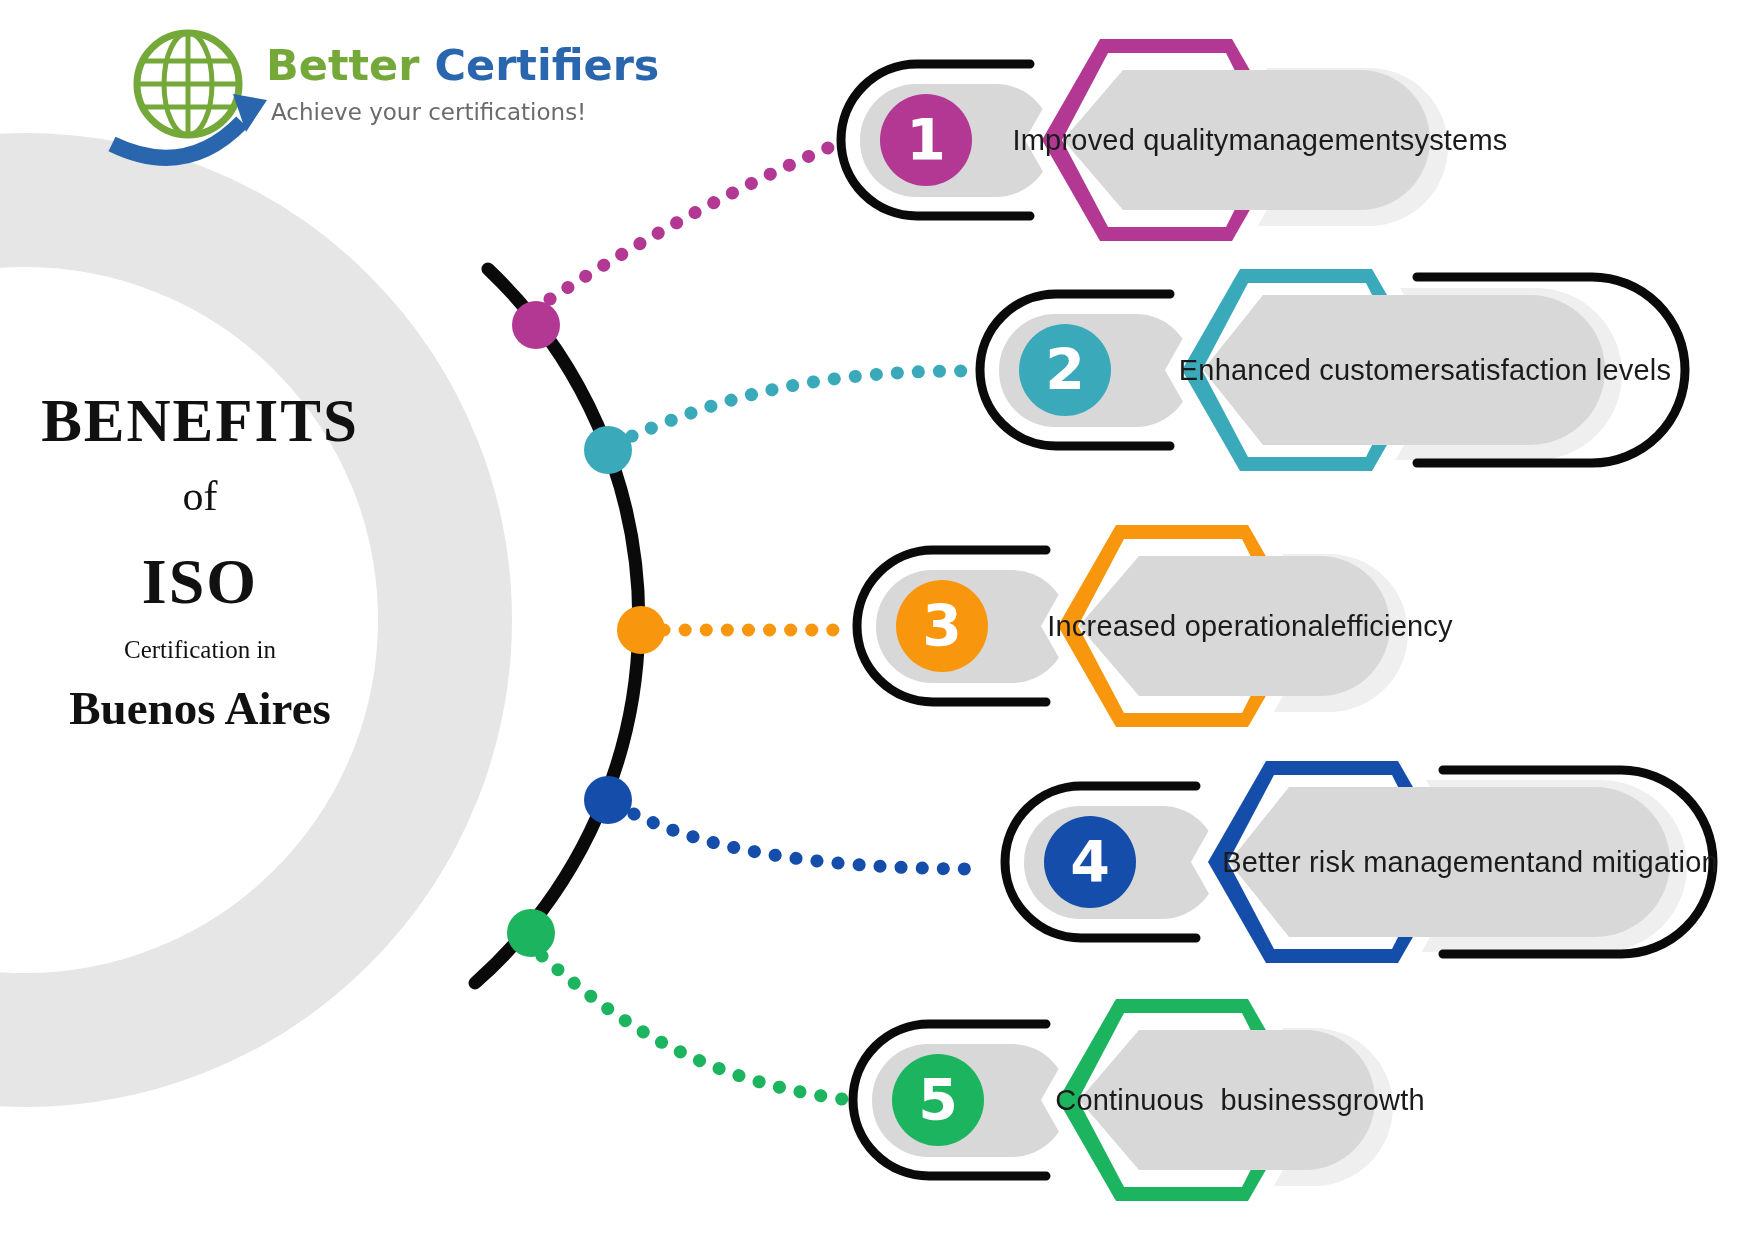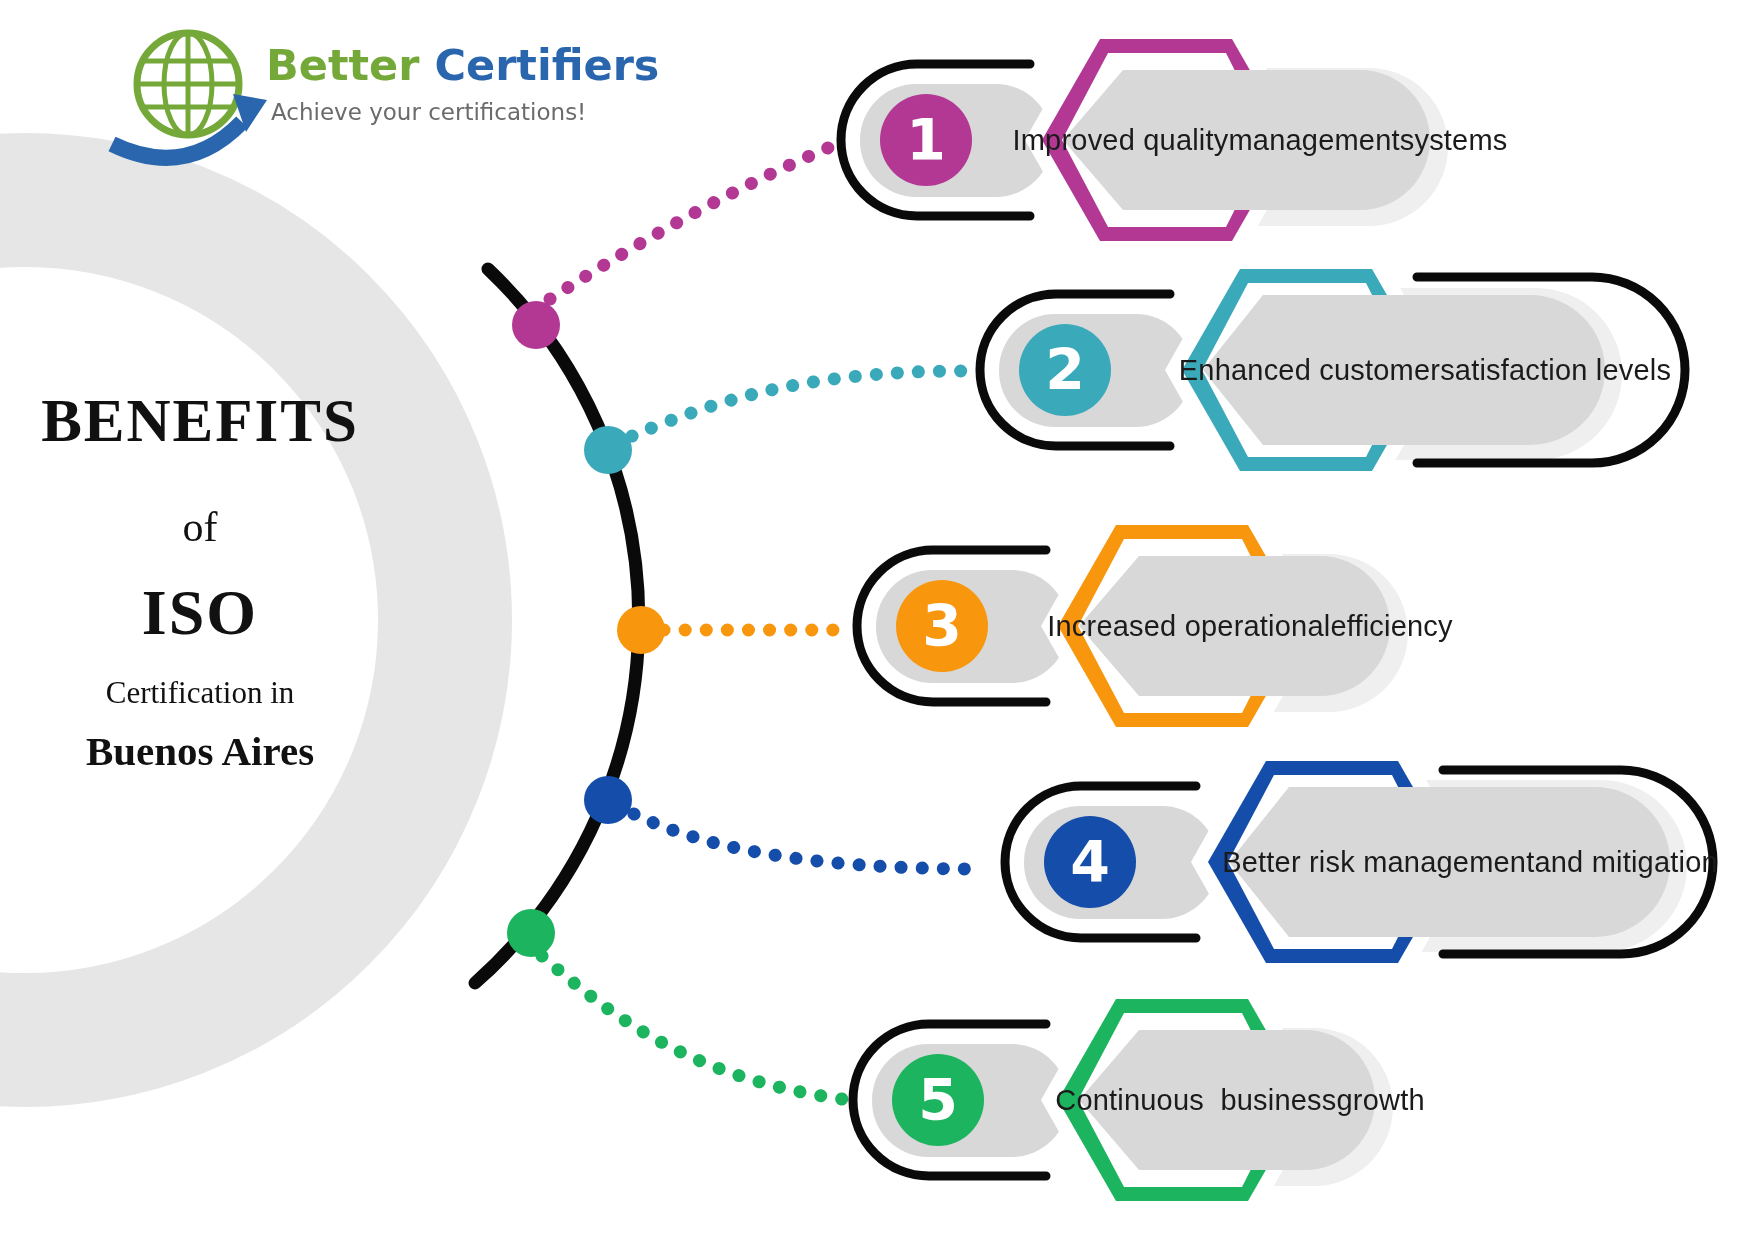--- a/index.html
+++ b/index.html
@@ -10,24 +10,24 @@
   html,body{margin:0;padding:0;background:#ffffff;}
   .stage{position:relative;width:1748px;height:1240px;background:#ffffff;overflow:hidden;
          font-family:"Liberation Sans",sans-serif;}
   svg.art{position:absolute;left:0;top:0;z-index:1;}
   .overlay{position:absolute;z-index:2;}
 
   
   .titleblock{left:0;top:390px;width:400px;text-align:center;color:#111;
               font-family:"Liberation Serif",serif;}
   .t-benefits{font-size:61px;font-weight:bold;letter-spacing:2px;line-height:1.0;}
-  .t-of{font-size:42px;line-height:1.0;margin-top:55px;}
+  .t-of{font-size:42px;line-height:1.0;margin-top:24px;}
   .t-iso{font-size:64px;font-weight:bold;letter-spacing:2px;line-height:1.0;margin-top:33px;}
-  .t-cert{font-size:31px;line-height:1.0;margin-top:32px;}
-  .t-city{font-size:41px;font-weight:bold;line-height:1.0;margin-top:23px;}
+  .t-cert{font-size:25px;line-height:1.0;margin-top:23px;}
+  .t-city{font-size:47px;font-weight:bold;line-height:1.0;margin-top:23px;}
 
   
   .brand{left:266px;top:40px;width:600px;font-size:43px;font-weight:bold;
          font-family:"DejaVu Sans",sans-serif;letter-spacing:0px;}
   .brand .g{color:var(--lgreen);}
   .brand .b{color:var(--lblue);}
   .tagline{left:271px;top:99px;width:600px;font-size:23px;color:var(--lgray);
            font-family:"DejaVu Sans",sans-serif;}
 
   

